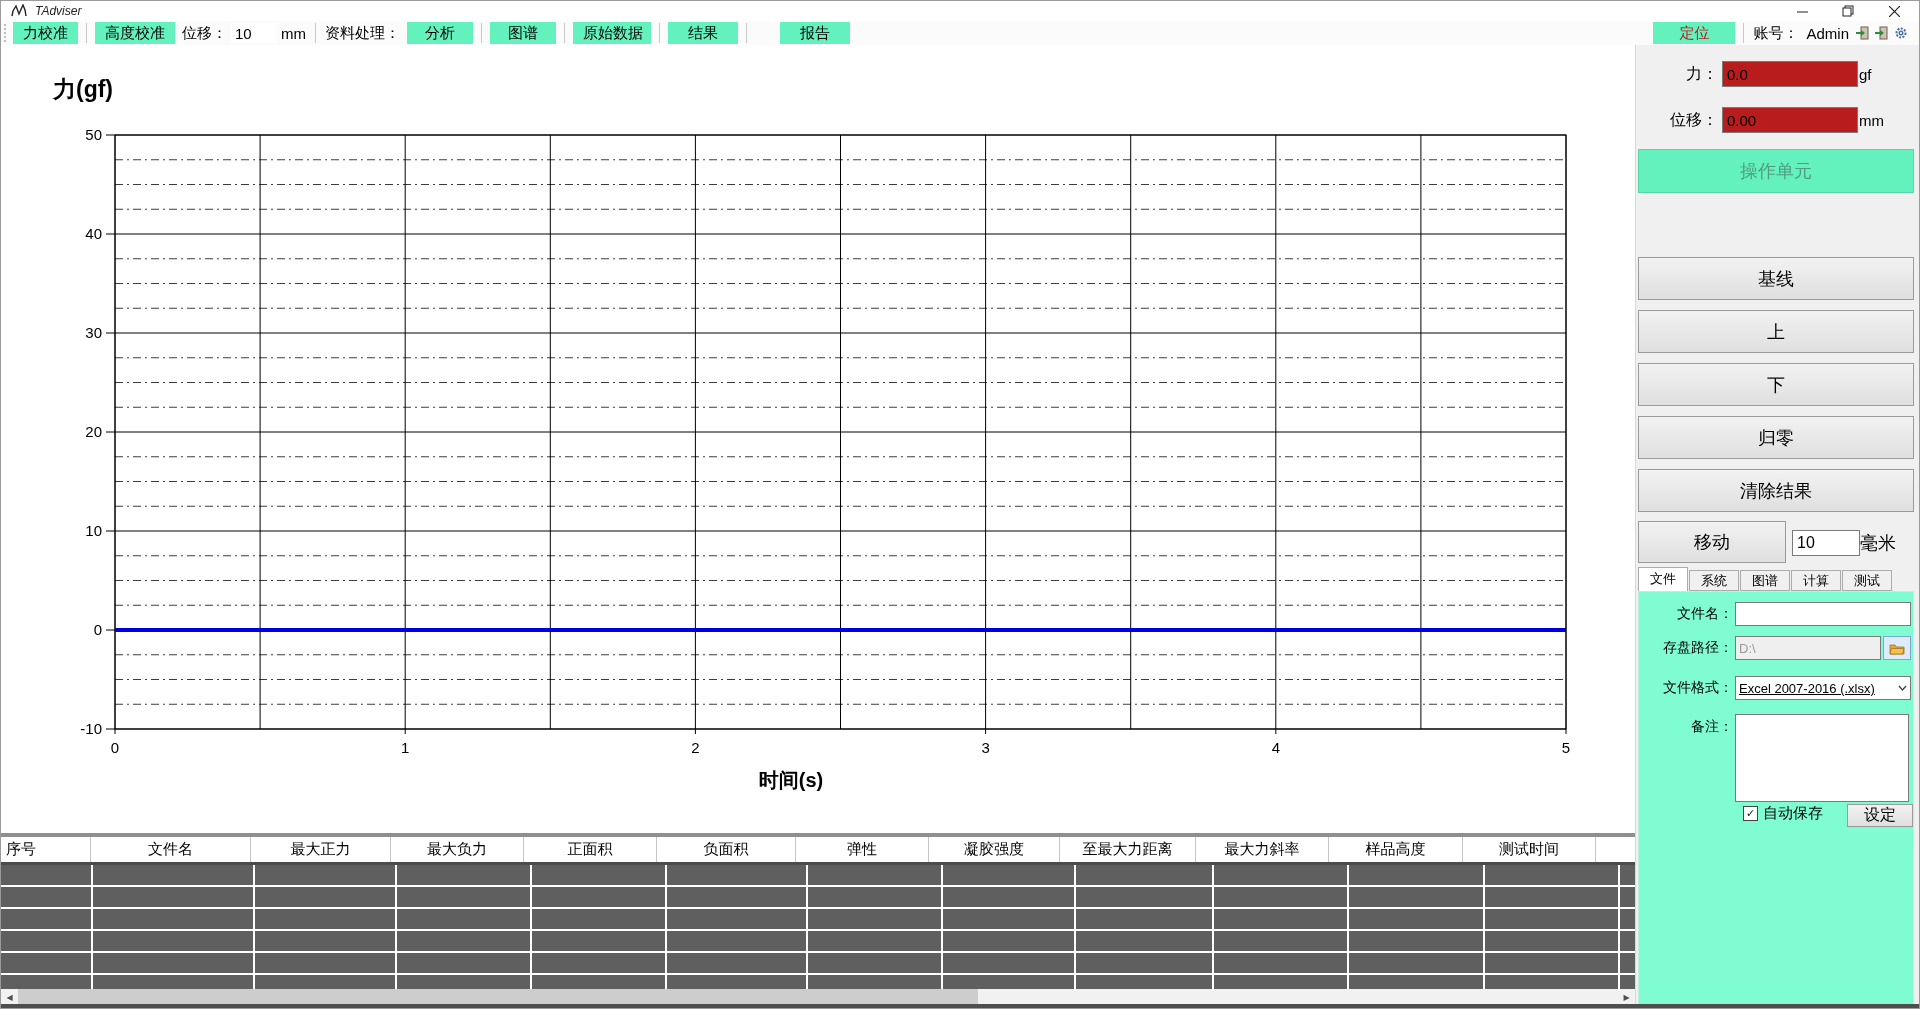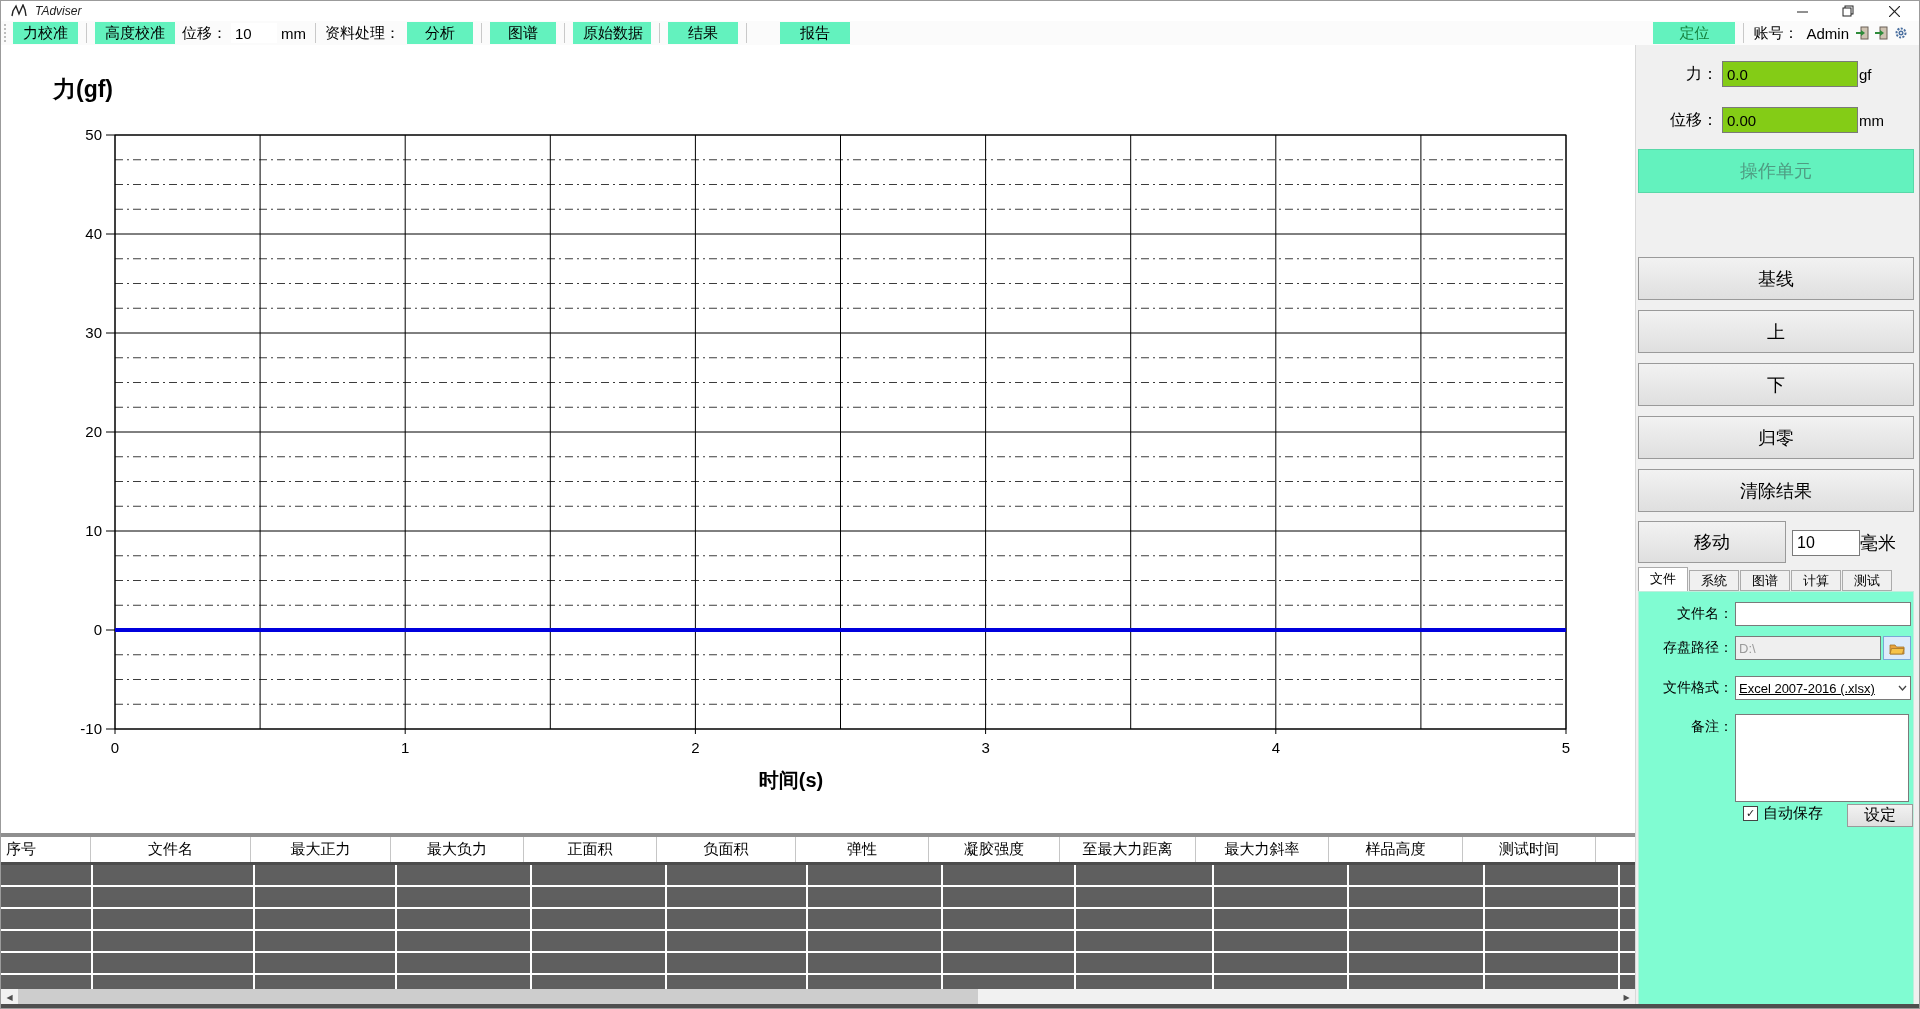--- a/index.html
+++ b/index.html
@@ -37,21 +37,21 @@
   
   #hscroll{position:absolute;left:0;top:944px;width:1634px;height:17px;background:#f1f1f1;}
   #hscroll .arr{position:absolute;top:0;width:17px;height:17px;display:flex;align-items:center;justify-content:center;font-size:8px;color:#505050;cursor:pointer;}
   #hscroll .arr.left{left:0;} #hscroll .arr.right{right:0;}
   #hscroll .thumb{position:absolute;left:17px;top:0;width:960px;height:17px;background:#cdcdcd;cursor:pointer;}
   #bottom-border{position:absolute;left:0;bottom:0;width:100%;height:4px;background:#4e4e4e;}
   
   #right-panel{position:absolute;left:1634px;top:44px;width:286px;height:961px;background:#f0f0f0;border-left:1px solid #d8d8d8;box-sizing:border-box;}
   .rp-row{position:absolute;left:0;width:276px;display:flex;align-items:center;}
   .rp-label{width:82px;text-align:right;font-size:16px;white-space:nowrap;}
-  .rp-input{width:126px;height:24px;border:1px solid #7a7a7a;background:#84cc16;font-size:15px;font-family:inherit;padding:0 4px;margin-left:4px;}
+  .rp-input{width:126px;height:24px;border:1px solid #7a7a7a;background:#b91c1c;font-size:15px;font-family:inherit;padding:0 4px;margin-left:4px;}
   .rp-unit{margin-left:1px;font-size:15px;}
   .pbtn{position:absolute;left:2px;width:276px;background:linear-gradient(#f2f2f2,#dfdfdf);border:1px solid #9a9a9a;box-sizing:border-box;
         display:flex;align-items:center;justify-content:center;font-size:18px;cursor:pointer;}
   .pbtn.green{background:var(--accent);border:1px solid #58d8a8;color:#4f9c83;}
   #move-input{position:absolute;left:156px;top:485px;width:58px;height:24px;border:1px solid #7a7a7a;font-size:16px;font-family:inherit;padding:0 4px;}
   #move-unit{position:absolute;left:224px;top:486px;font-size:18px;}
   
   #rp-tabs{position:absolute;left:2px;top:522px;height:24px;display:flex;align-items:flex-end;}
   .rtab{box-sizing:border-box;width:50px;text-align:center;font-size:13px;cursor:pointer;
         background:#f0f0f0;border:1px solid #ababab;height:21px;line-height:19px;margin-right:1px;}
@@ -117,21 +117,21 @@
     <div class="tb-sep"></div>
     <div class="tb-btn" style="width:46px">图谱</div>
     <div class="tb-sep"></div>
     <div class="tb-btn" style="width:58px">原始数据</div>
     <div class="tb-sep"></div>
     <div class="tb-btn" style="width:50px">结果</div>
     <div class="tb-sep"></div>
     <div class="tb-btn" style="width:50px;margin-left:28px">报告</div>
 
     <div class="tb-right">
-      <div class="tb-btn" style="width:62px;color:#15803d">定位</div>
+      <div class="tb-btn" style="width:62px;color:#b91c1c">定位</div>
       <div class="tb-sep"></div>
       <span class="tb-label">账号：</span>
       <span class="tb-label">Admin</span>
       <span class="mini-icon">
         <svg width="13" height="14">
             <rect x="5" y="1" width="7" height="12" fill="#cfc3b2" stroke="#6b6157"></rect>
             <line x1="0" y1="7" x2="6" y2="7" stroke="#2e8b3a" stroke-width="2"></line>
             <polygon points="5,4 9,7 5,10" fill="#2e8b3a"></polygon>
           </svg>
       </span>

